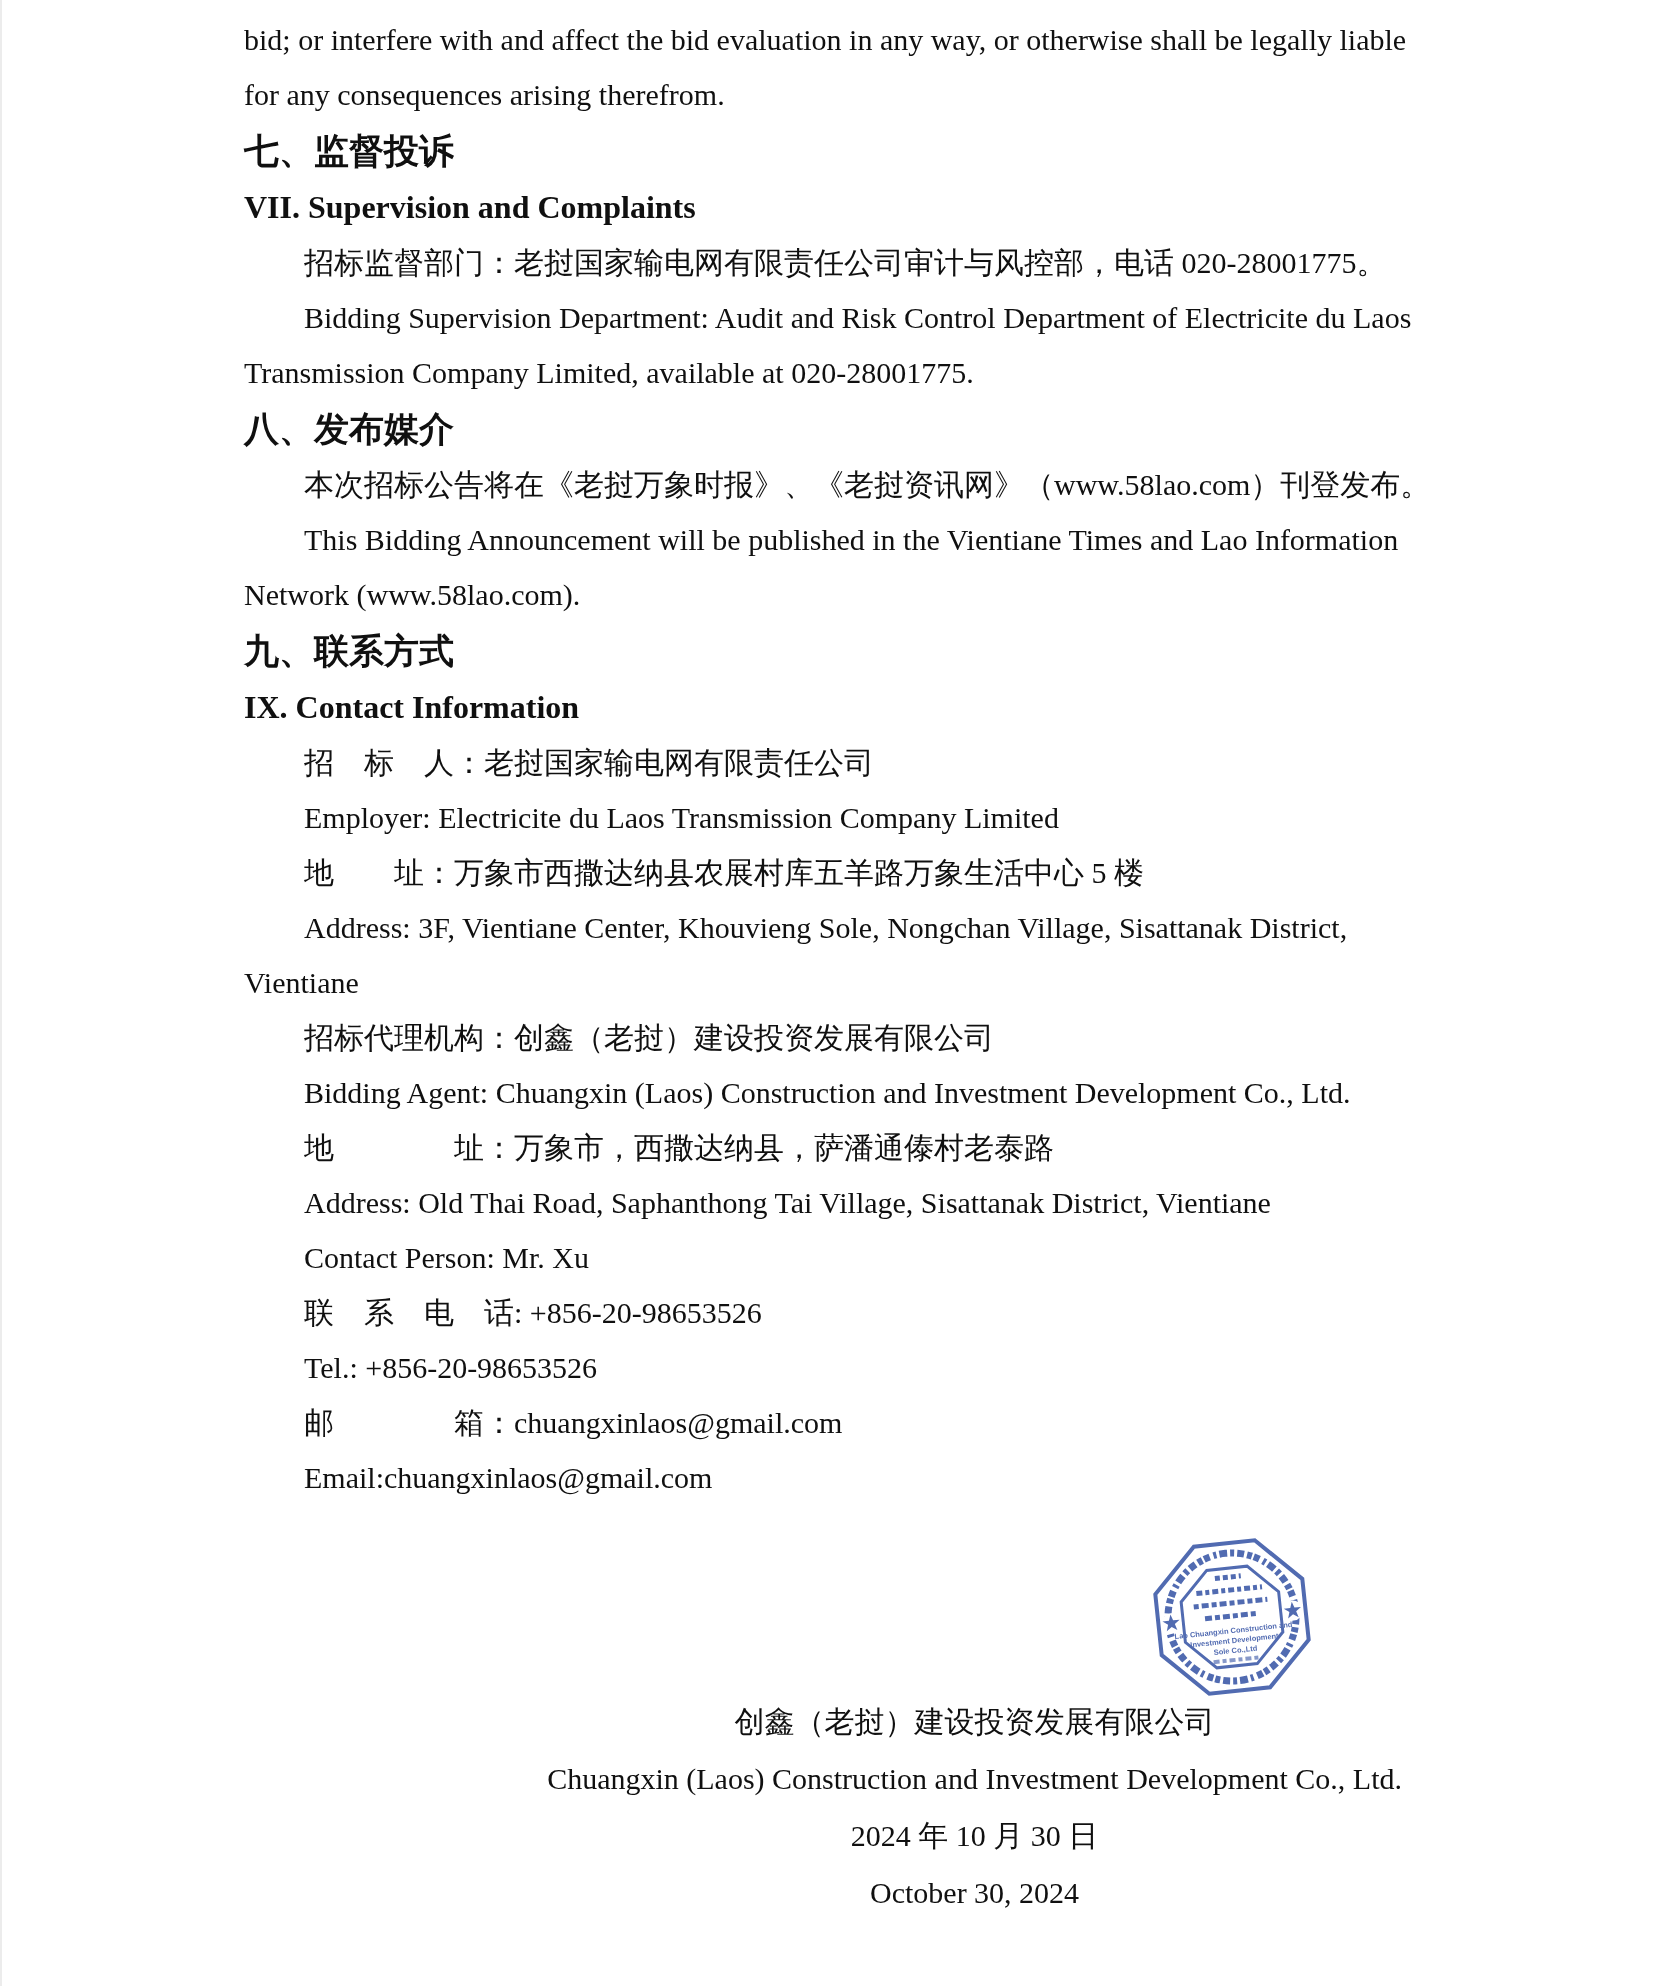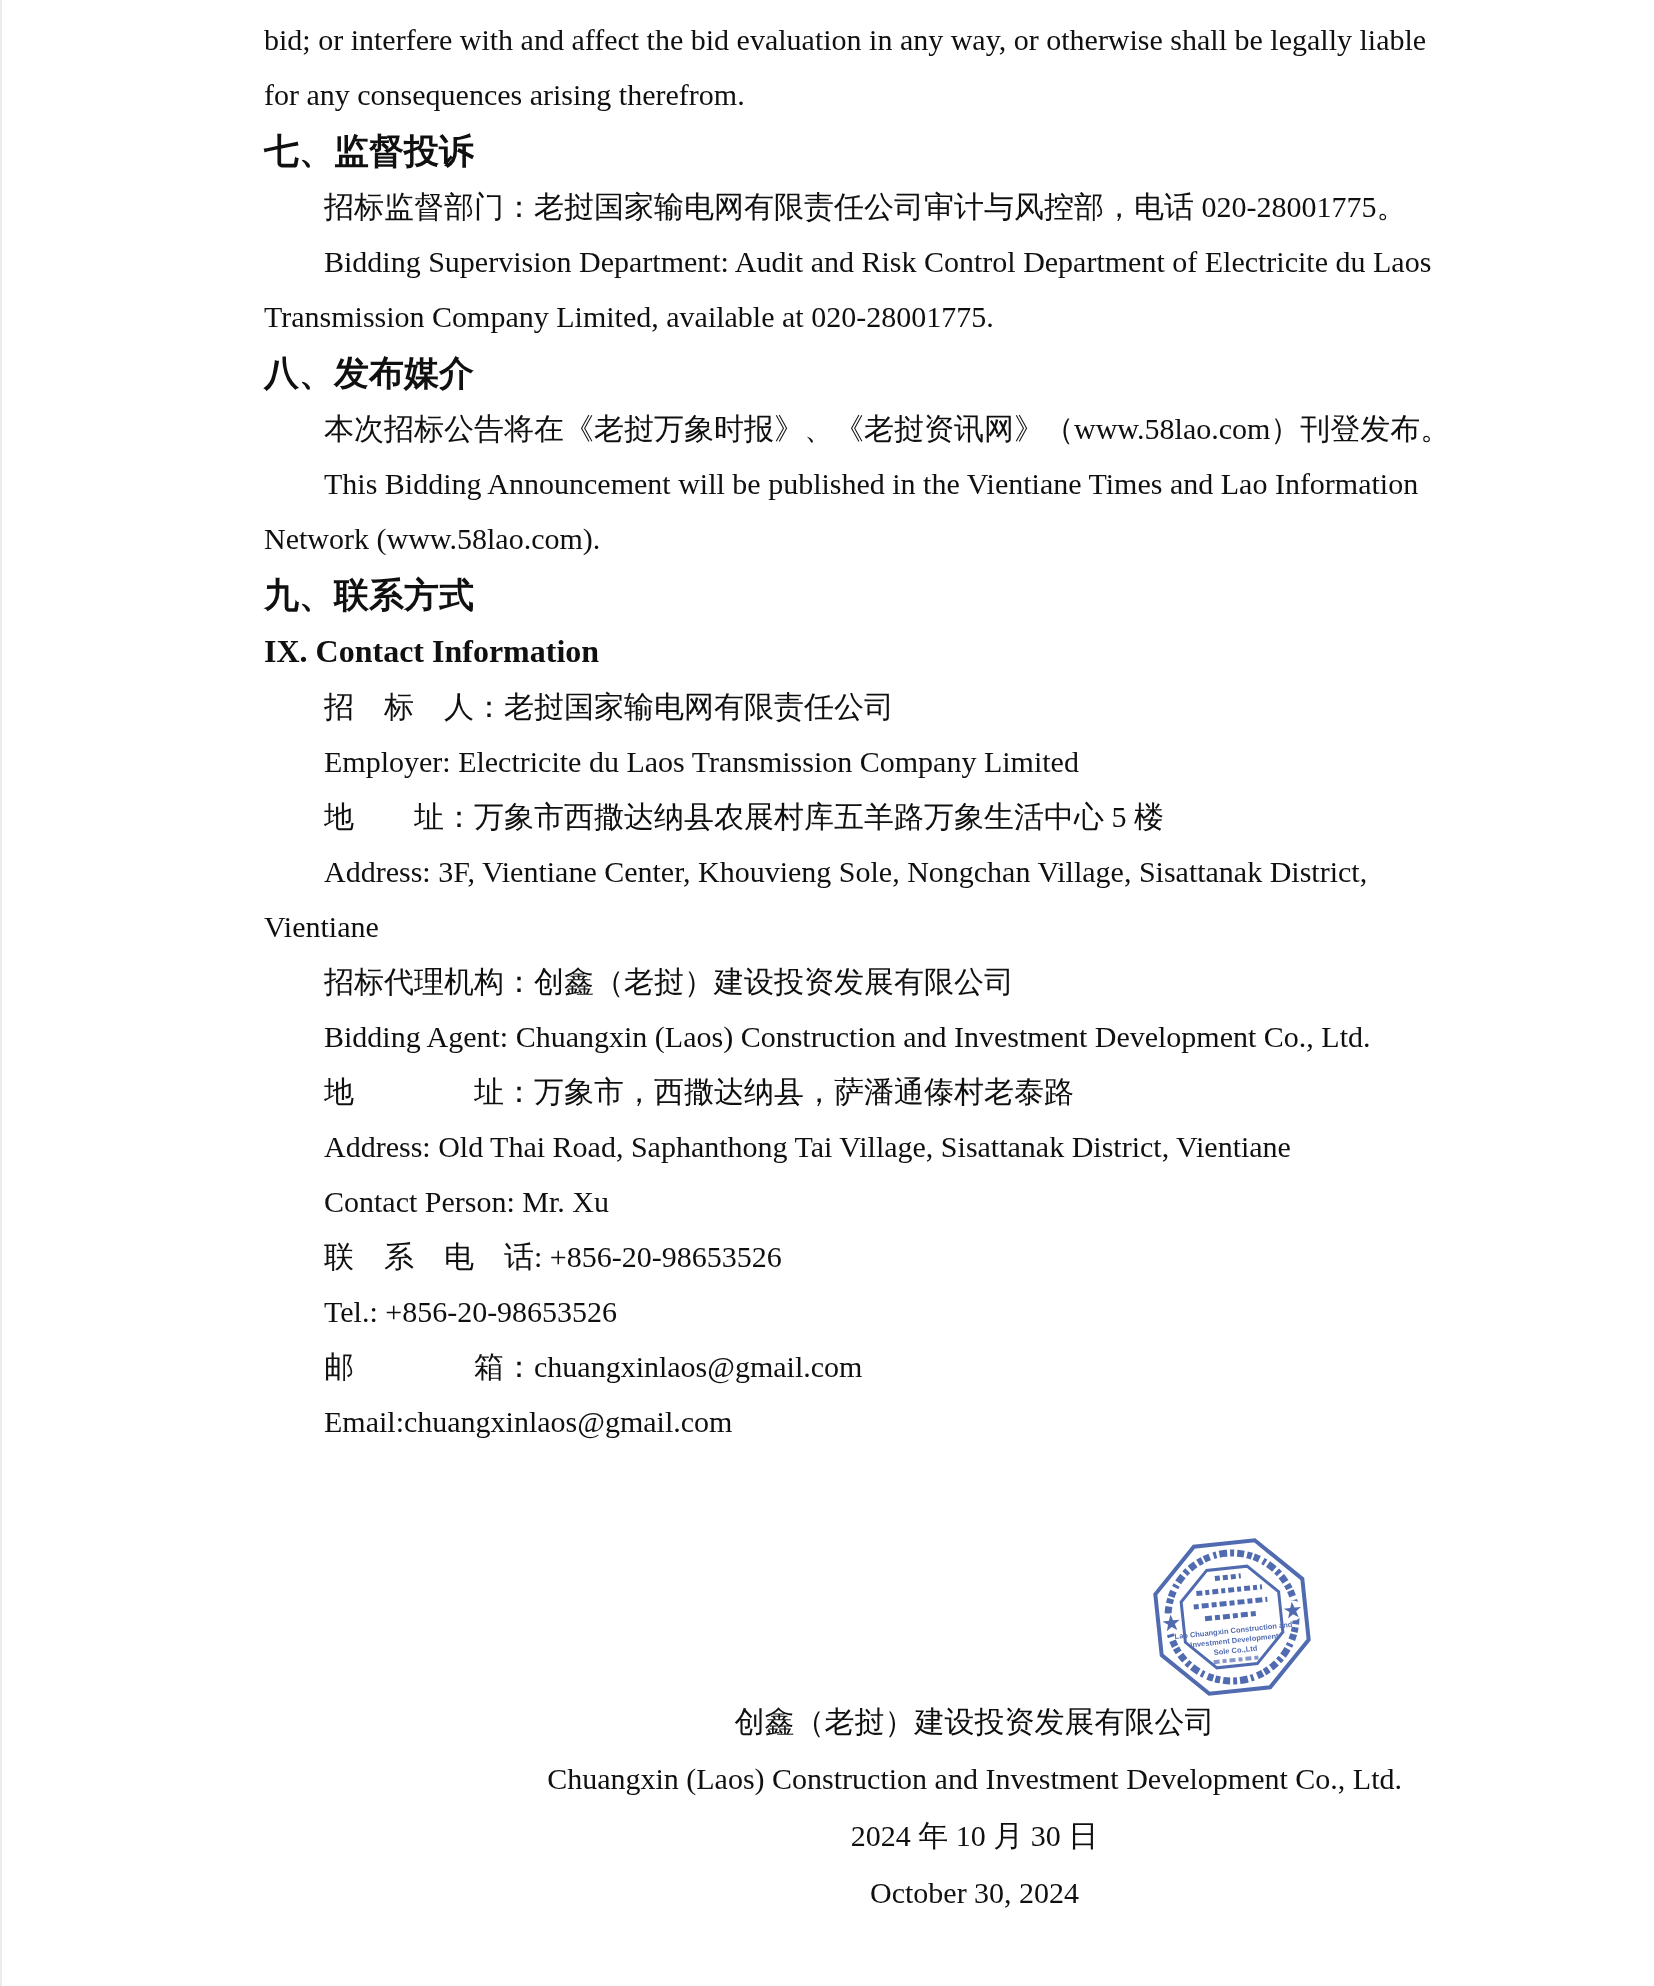--- a/index.html
+++ b/index.html
@@ -8,21 +8,21 @@
     width:1654px;
     height:1986px;
     background:#ffffff;
     overflow:hidden;
     font-family:"Liberation Serif","DejaVu Serif",serif;
     color:#101010;
     border-left:2px solid #ececec;
   }
   .content{
     position:absolute;
-    left:262px;
+    left:242px;
     top:12px;
     width:1215px;
   }
   .line{
     margin:0;
     height:55px;
     line-height:55px;
     font-size:30px;
     white-space:nowrap;
   }
@@ -63,20 +63,21 @@
 </style>
 </head>
 <body>
 
 <div class="page">
 
   <div class="content">
       <p class="line body">bid; or interfere with and affect the bid evaluation in any way, or otherwise shall be legally liable</p>
       <p class="line body">for any consequences arising therefrom.</p>
       <p class="line heading-cn">七、监督投诉</p>
+      <p class="line heading-en">VII. Supervision and Complaints</p>
       <p class="line body indent">招标监督部门：老挝国家输电网有限责任公司审计与风控部，电话 020-28001775。</p>
       <p class="line body indent">Bidding Supervision Department: Audit and Risk Control Department of Electricite du Laos</p>
       <p class="line body">Transmission Company Limited, available at 020-28001775.</p>
       <p class="line heading-cn">八、发布媒介</p>
       <p class="line body indent">本次招标公告将在《老挝万象时报》、《老挝资讯网》（www.58lao.com）刊登发布。</p>
       <p class="line body indent">This Bidding Announcement will be published in the Vientiane Times and Lao Information</p>
       <p class="line body">Network (www.58lao.com).</p>
       <p class="line heading-cn">九、联系方式</p>
       <p class="line heading-en">IX. Contact Information</p>
       <p class="line body indent">招　标　人：老挝国家输电网有限责任公司</p>

